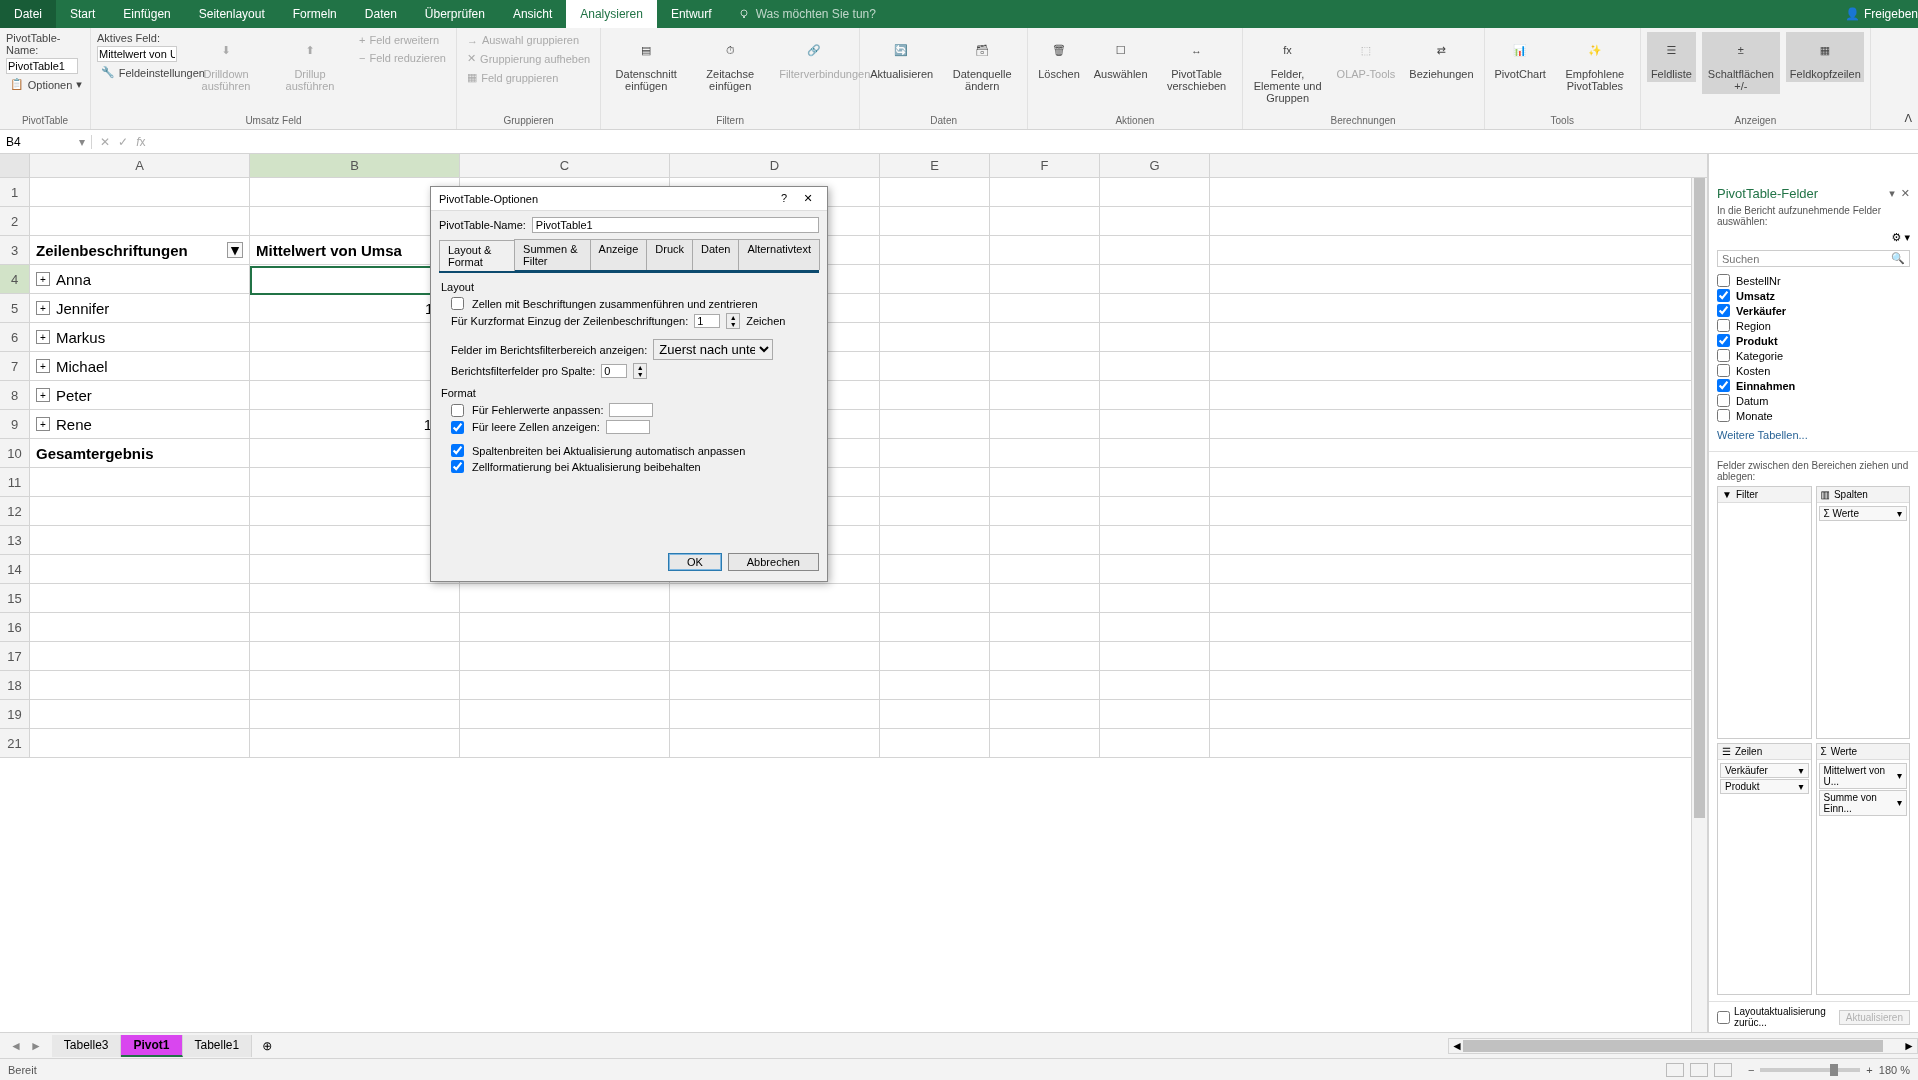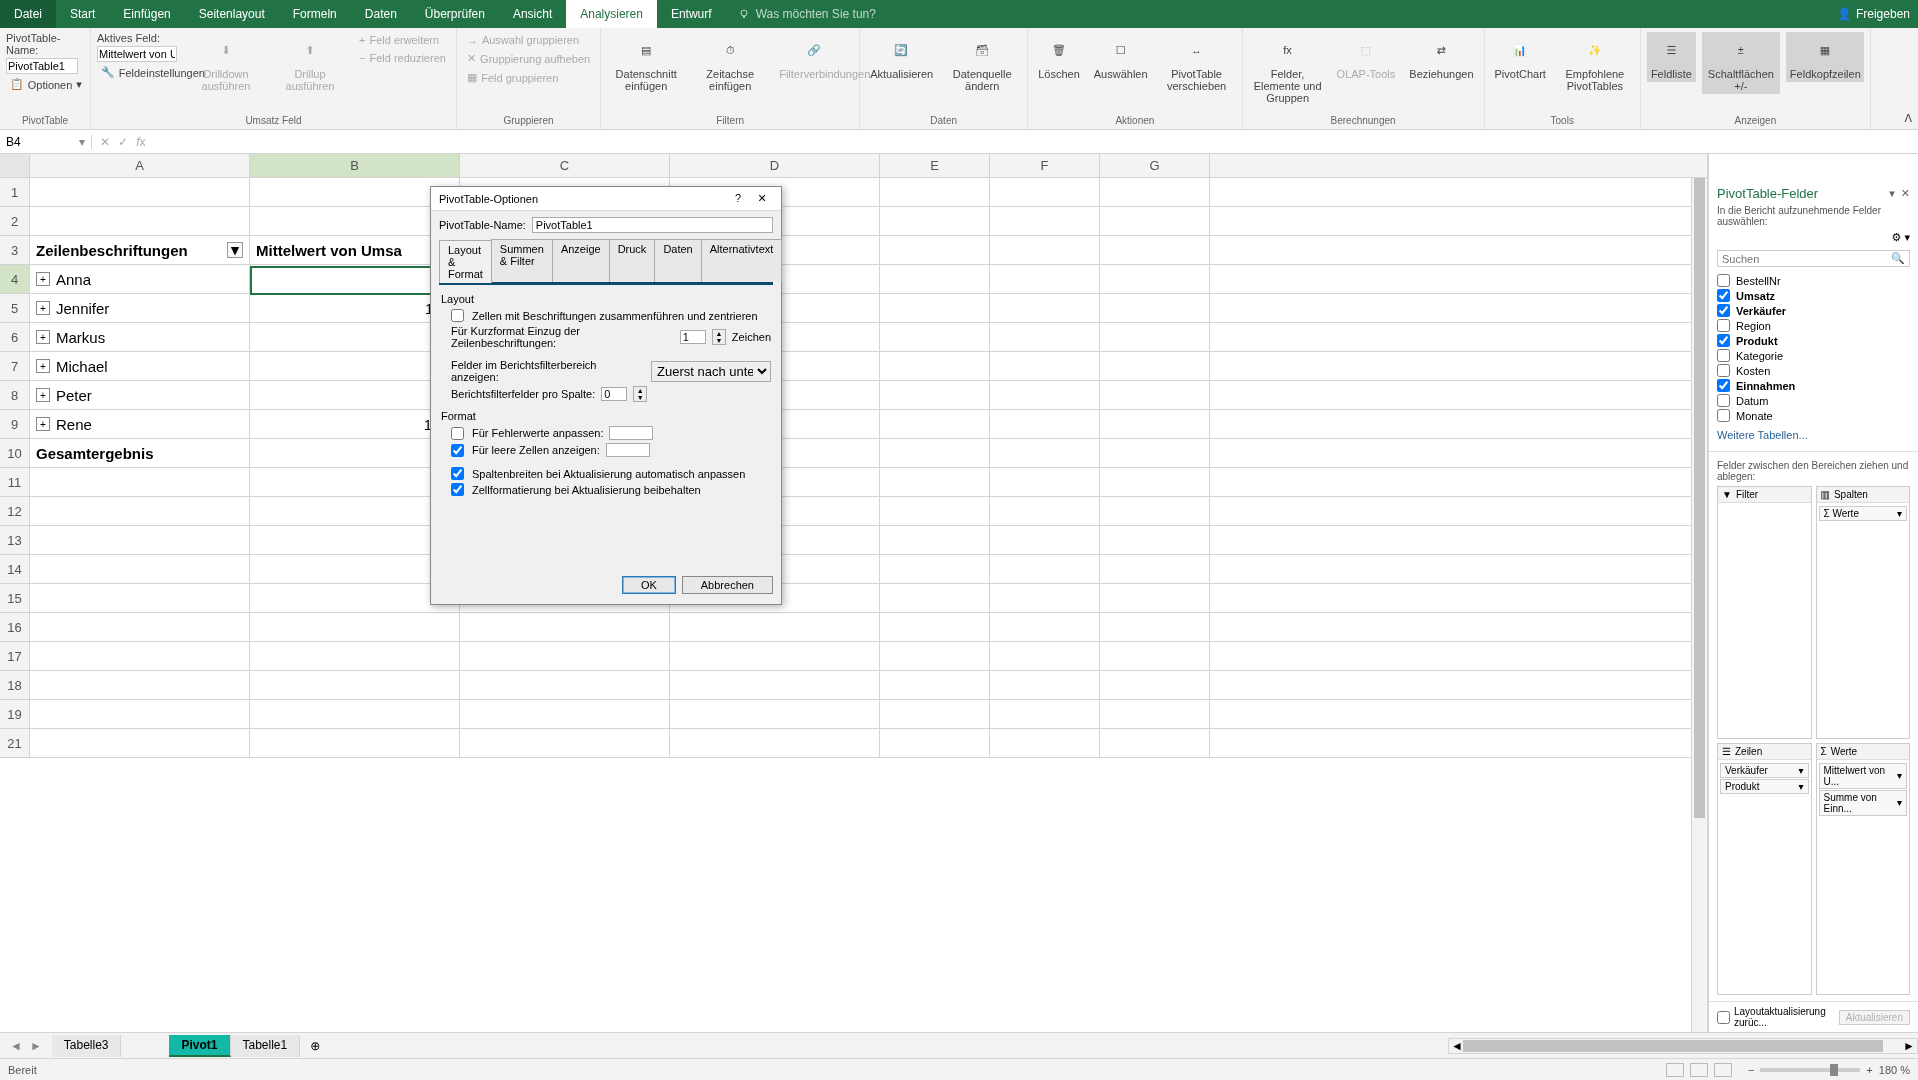--- a/index.html
+++ b/index.html
@@ -5,21 +5,21 @@
 * { box-sizing: border-box; margin: 0; padding: 0; font-family: "Segoe UI", Tahoma, sans-serif; }
 body { background: #fff; overflow: hidden; width: 1918px; height: 1080px; position: relative; }
 
 
 .titlebar { height: 28px; background: #217346; display: flex; align-items: center; color: #fff; font-size: 12px; }
 .titlebar .menu { padding: 0 14px; cursor: pointer; height: 100%; display: flex; align-items: center; }
 .titlebar .menu.file { background: #185c37; }
 .titlebar .menu.active { background: #fff; color: #217346; }
 .titlebar .search { margin-left: 12px; display: flex; align-items: center; opacity: .7; }
 .titlebar .search svg { margin-right: 6px; }
-.titlebar .right { margin-left: auto; padding-right: 8px; display: flex; align-items: flex-end; gap: 10px; }
+.titlebar .right { margin-left: auto; display: flex; align-items: flex-end; gap: 10px; }
 
 
 .ribbon { height: 102px; background: #f3f3f3; border-bottom: 1px solid #d4d4d4; display: flex; font-size: 11px; color: #444; position: relative; }
 .ribbon-group { border-right: 1px solid #e1e1e1; display: flex; flex-direction: column; padding: 4px 6px 0; }
 .ribbon-group .label { text-align: center; font-size: 10px; color: #666; padding: 3px 0; margin-top: auto; }
 .ribbon-row { display: flex; align-items: flex-start; gap: 6px; }
 .ribbon-btn-lg { display: flex; flex-direction: column; align-items: center; gap: 2px; padding: 2px 4px; cursor: pointer; }
 .ribbon-btn-lg .icon { width: 32px; height: 32px; display: flex; align-items: center; justify-content: center; }
 .ribbon-btn-lg .txt { text-align: center; line-height: 1.1; max-width: 70px; }
 .ribbon-stack { display: flex; flex-direction: column; gap: 2px; }
@@ -53,21 +53,21 @@
 .cell { border-right: 1px solid #d4d4d4; padding: 0 6px; display: flex; align-items: center; font-size: 15px; }
 .cell.hdr { font-weight: bold; }
 .cell.num { justify-content: flex-end; }
 .expand { width: 14px; height: 14px; border: 1px solid #888; display: inline-flex; align-items: center; justify-content: center; font-size: 10px; margin-right: 6px; cursor: pointer; background: #fff; }
 .filter-btn { width: 16px; height: 16px; border: 1px solid #999; background: #f8f8f8; margin-left: auto; display: flex; align-items: center; justify-content: center; cursor: pointer; }
 .active-cell { position: absolute; border: 2px solid #217346; pointer-events: none; }
 .vscroll { position: absolute; right: 0; top: 24px; bottom: 0; width: 16px; background: #f3f3f3; border-left: 1px solid #d4d4d4; }
 .vscroll .thumb { position: absolute; left: 2px; right: 2px; top: 0; height: 640px; background: #c1c1c1; }
 
 
-.dialog { position: absolute; left: 430px; top: 186px; width: 352px; background: #f0f0f0; border: 1px solid #888; box-shadow: 2px 2px 8px rgba(0,0,0,.3); font-size: 11px; }
+.dialog { position: absolute; left: 430px; top: 186px; width: 398px; background: #f0f0f0; border: 1px solid #888; box-shadow: 2px 2px 8px rgba(0,0,0,.3); font-size: 11px; }
 .dialog-title { height: 24px; display: flex; align-items: center; padding: 0 8px; background: #fff; border-bottom: 1px solid #ddd; }
 .dialog-title .ctrls { margin-left: auto; display: flex; gap: 2px; }
 .dialog-title .ctrls span { width: 22px; text-align: center; cursor: pointer; }
 .dialog-body { padding: 6px 8px 10px; }
 .dlg-name-row { display: flex; align-items: center; gap: 6px; margin-bottom: 6px; }
 .dlg-name-row input { flex: 1; border: 1px solid #aaa; padding: 1px 3px; font-size: 11px; }
 .dlg-tabs { display: flex; border-bottom: 3px solid #0c4a6e; }
 .dlg-tab { padding: 3px 8px; border: 1px solid #aaa; border-bottom: none; margin-right: -1px; background: #e8e8e8; cursor: pointer; font-size: 11px; }
 .dlg-tab.active { background: #f0f0f0; position: relative; top: 1px; }
 .dlg-section { margin: 8px 2px; }
@@ -100,21 +100,21 @@
 .fp-area-body { flex: 1; padding: 2px; }
 .fp-chip { background: #f8f8f8; border: 1px solid #ccc; padding: 1px 4px; margin: 1px 0; display: flex; align-items: center; font-size: 10px; cursor: pointer; }
 .fp-chip .dd { margin-left: auto; }
 .fp-footer { display: flex; align-items: center; gap: 4px; padding: 4px 8px; border-top: 1px solid #e0e0e0; font-size: 10px; }
 .fp-footer button { font-size: 10px; padding: 1px 6px; border: 1px solid #ccc; background: #f3f3f3; }
 
 
 .sheettabs { height: 26px; border-top: 1px solid #d4d4d4; display: flex; align-items: center; font-size: 12px; background: #f3f3f3; }
 .sheettabs .nav { display: flex; gap: 8px; padding: 0 10px; color: #888; }
 .sheettabs .tab { padding: 3px 12px; border-right: 1px solid #d4d4d4; cursor: pointer; background: #e8e8e8; }
-.sheettabs .tab.active { background: #14b8a6; border-bottom: 2px solid #217346; font-weight: bold; margin-left: 48px; }
+.sheettabs .tab.active { background: #d946ef; border-bottom: 2px solid #217346; font-weight: bold; }
 .sheettabs .add { padding: 0 10px; cursor: pointer; }
 .sheettabs .hscroll { margin-left: auto; width: 470px; height: 16px; background: #f3f3f3; border: 1px solid #d4d4d4; position: relative; }
 .sheettabs .hscroll .th { position: absolute; top: 1px; bottom: 1px; left: 14px; width: 420px; background: #c1c1c1; }
 
 
 .statusbar { height: 22px; background: #f3f3f3; border-top: 1px solid #d4d4d4; display: flex; align-items: center; font-size: 11px; padding: 0 8px; color: #555; gap: 6px; }
 .statusbar .views { margin-left: auto; display: flex; gap: 6px; align-items: center; }
 .statusbar .views .vbtn { width: 18px; height: 14px; border: 1px solid #bbb; cursor: pointer; }
 .statusbar .zoom { display: flex; align-items: center; gap: 6px; margin-left: 10px; }
 .statusbar .slider { width: 100px; height: 4px; background: #ccc; position: relative; }

